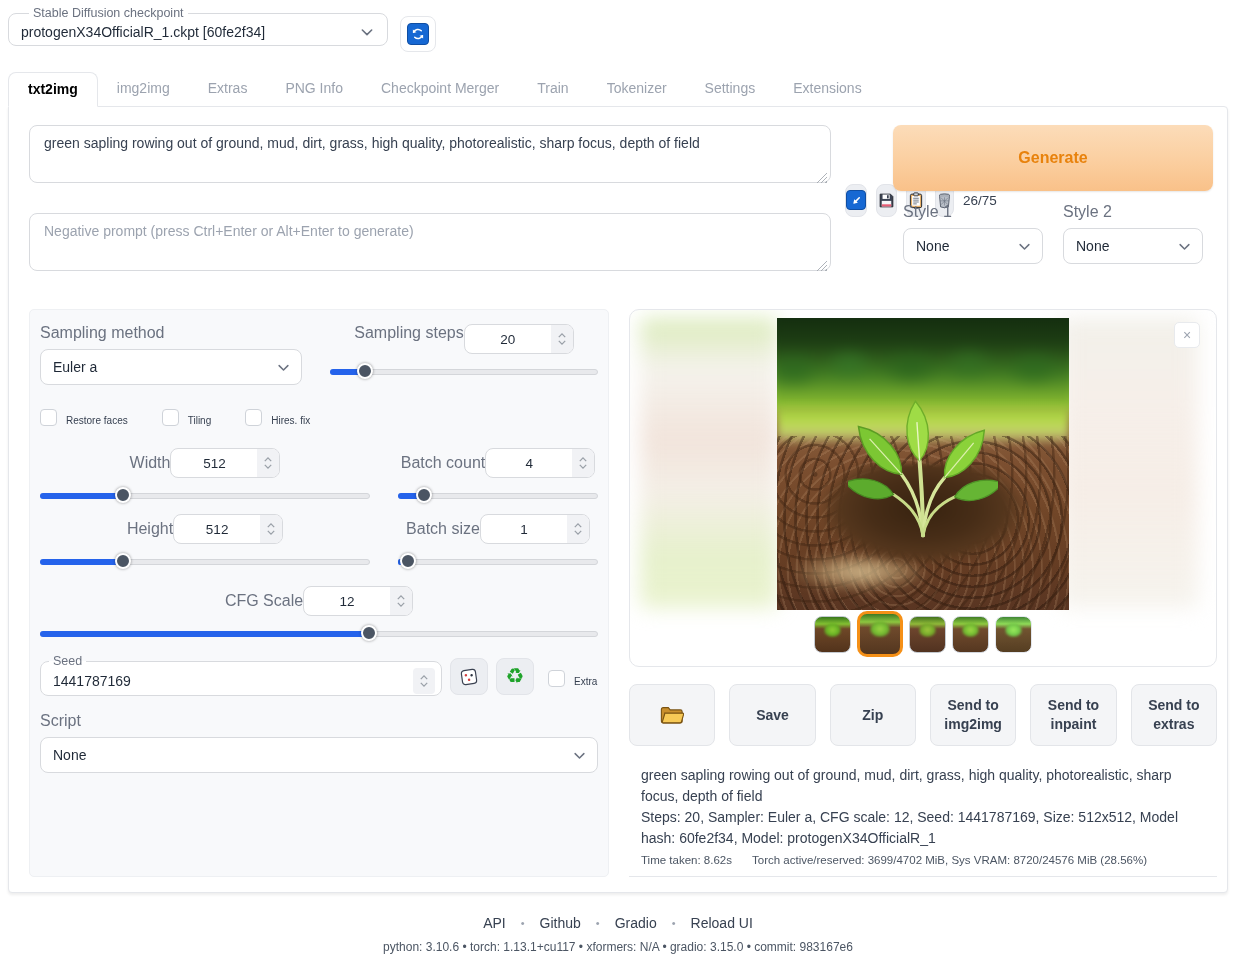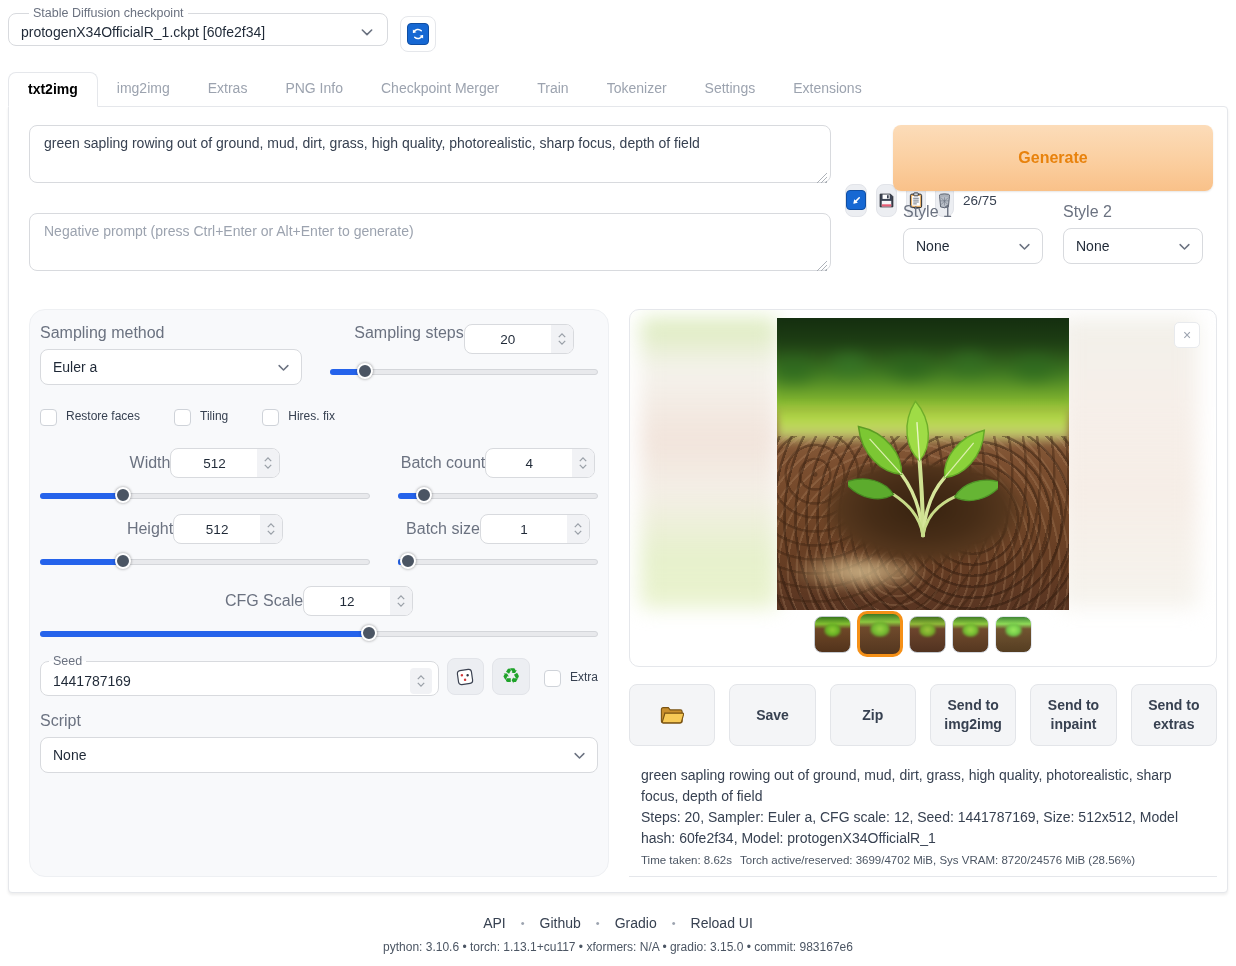--- a/index.html
+++ b/index.html
@@ -47,39 +47,39 @@
      background:linear-gradient(180deg,#fcdcb9 0%,#fbd0a2 50%,#f9c189 100%);
      color:#e8820c; font-weight:700; font-size:16px; font-family:inherit; box-shadow:0 1px 2px rgba(0,0,0,.10); }
   .styles-row { display:flex; gap:20px; margin-top:12px; padding-left:10px; }
   .style-box { width:140px; }
   .lbl { display:block; font-size:16px; color:#6b7280; margin-bottom:7px; }
   .select { display:flex; align-items:center; justify-content:space-between; height:36px; padding:0 10px 0 12px;
             border:1px solid #d8dade; border-radius:8px; background:#fff; font-size:14px; color:#1f2937; cursor:pointer; }
 
   
   .bottom-row { display:flex; gap:20px; margin-top:34px; padding-left:10px; }
-  .settings { width:580px; background:#f8f9fb; border:1px solid #eef0f3; border-radius:16px; padding:14px 10px 18px; }
+  .settings { width:580px; background:#f8f9fb; border:1px solid #eef0f3; border-radius:5px; padding:14px 10px 18px; }
 
   .samp-row { display:flex; }
   .samp-left { width:262px; }
   .samp-right { flex:1; padding-left:28px; }
   .num-row { display:flex; justify-content:center; align-items:flex-start; }
   .numbox { width:110px; height:30px; border:1px solid #d8dade; border-radius:8px; background:#fff; display:flex; overflow:hidden; }
   .numbox input { flex:1; width:60px; border:none; outline:none; text-align:center; font-size:13.5px; color:#1f2937;
                   font-family:inherit; background:transparent; }
   .spin { width:22px; display:flex; flex-direction:column; align-items:center; justify-content:center; gap:2px;
           background:#f1f2f5; color:#9aa0a8; cursor:pointer; }
   .slider { position:relative; height:17px; margin-top:9px; }
   .track { position:absolute; left:0; right:0; top:6px; height:6px; background:#e8e9ec; border:1px solid #d4d6da; border-radius:99px; }
   .fill { position:absolute; left:0; top:6px; height:6px; background:#2563eb; border-radius:99px; }
   .handle { position:absolute; top:0; width:16px; height:16px; border-radius:50%; background:#4b5563;
             border:2px solid #fff; box-shadow:0 0 3px rgba(0,0,0,.4); cursor:pointer; }
 
   .chk-row { display:flex; gap:34px; margin-top:24px; }
-  .chk { display:flex; align-items:flex-start; gap:9px; font-size:12px; color:#374151; cursor:pointer; }
+  .chk { display:flex; align-items:flex-end; gap:9px; font-size:10px; color:#374151; cursor:pointer; }
   .chkbox { width:17px; height:17px; border:1px solid #cfd3d9; border-radius:4px; background:#fff; }
 
   .dims { display:grid; grid-template-columns:330px 1fr; column-gap:28px; margin-top:12px; }
   .dim-cell { margin-top:10px; }
 
   .cfg-block { margin-top:16px; }
 
   .seed-row { display:flex; align-items:flex-end; gap:8px; margin-top:12px; }
   .seed-fs { width:402px; height:42px; display:flex; align-items:center; padding:0 6px 2px 0; }
   .seed-fs input { flex:1; border:none; outline:none; font-size:14px; color:#1f2937; padding-left:12px; font-family:inherit; background:transparent; }
@@ -134,21 +134,21 @@
   .thumb:nth-child(5) { filter:hue-rotate(8deg) brightness(1.1) saturate(.9); }
   .thumb.selected { width:46px; height:46px; border:3px solid #f59017; border-radius:10px; }
 
   .actions { display:flex; gap:14px; margin-top:17px; }
   .action-btn { flex:1; height:62px; background:#f4f5f7; border:1px solid #e3e5e9; border-radius:8px; cursor:pointer;
      font-family:inherit; font-size:14px; font-weight:700; color:#374151; display:grid; place-items:center; line-height:1.35; padding:0 6px; text-align:center; }
 
   .info { margin-top:19px; padding:0 4px 10px 12px; border-bottom:1px solid #e5e7eb; }
   .info .ptext { font-size:14px; color:#374151; line-height:1.5; max-width:560px; }
   .info .params { font-size:14px; color:#374151; line-height:1.5; max-width:560px; }
-  .perf { display:flex; gap:8px; font-size:11.5px; color:#4b5563; margin-top:5px; }
+  .perf { display:flex; gap:20px; font-size:11.5px; color:#4b5563; margin-top:5px; }
 
   
   .footer { margin-top:22px; text-align:center; }
   .flinks { display:flex; justify-content:center; align-items:center; gap:15px; font-size:14px; color:#374151; }
   .flink { cursor:pointer; }
   .fsep { color:#9ca3af; font-size:11px; }
   .fvers { margin-top:9px; font-size:12px; color:#4b5563; }
 
   svg { display:block; }
 </style>

